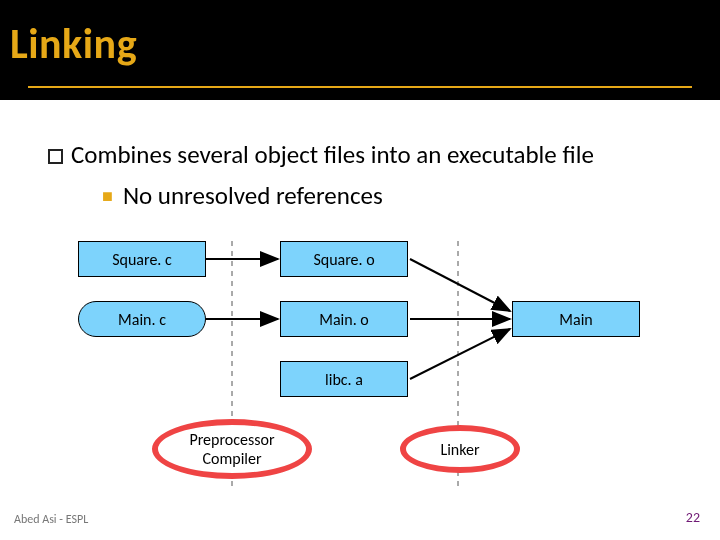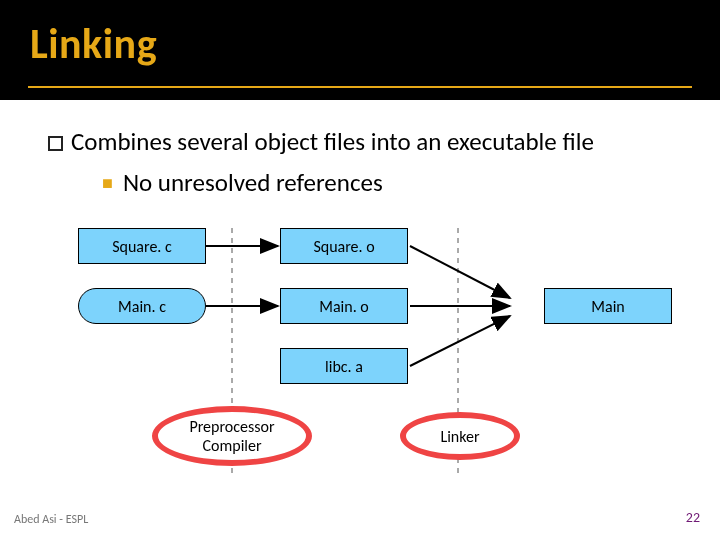--- a/index.html
+++ b/index.html
@@ -1,21 +1,21 @@
 <!DOCTYPE html>
 <html><head>
 <meta charset="utf-8">
 <style>
   * { box-sizing: border-box; margin: 0; padding: 0; }
   html, body { width: 720px; height: 540px; font-family: Calibri, Arial, sans-serif; background: #fff; }
   .slide { position: relative; width: 720px; height: 540px; }
-  .header { background: #000; height: 100px; padding: 18px 0 0 30px; }
+  .header { background: #000; height: 100px; padding: 18px 0 0 10px; }
   .title { color: #e6a817; font-size: 42px; font-weight: 600; letter-spacing: 0.5px; }
   .title-underline { position: absolute; top: 86px; left: 28px; width: 664px; height: 2px; background: #e6a817; }
-  .body { position: relative; padding: 26px 40px 0 40px; color: #000; }
+  .body { position: relative; padding: 39px 40px 0 40px; color: #000; }
   .bullet1 { font-size: 25px; margin-left: 8px; }
   .bullet1 .sq { display: inline-block; width: 15px; height: 15px; border: 2px solid #222; margin-right: 8px; position: relative; top: 1px; }
   .bullet2 { font-size: 25px; margin: 10px 0 0 62px; }
   .bullet2 .dot { color: #e6a817; font-size: 18px; margin-right: 10px; position: relative; top: -2px; }
   .diagram { position: relative; width: 640px; height: 280px; margin: 28px auto 0 auto; }
   .box { position: absolute; border: 1px solid #000; background: #7dd3fc; font-size: 16px; display: flex; align-items: center; justify-content: center; }
   .ellipse { position: absolute; border: 6px solid #ef4444; background: #fff; border-radius: 50%; font-size: 16px; display: flex; align-items: center; justify-content: center; text-align: center; }
   .footer-left { position: absolute; bottom: 14px; left: 14px; font-size: 12px; color: #777; }
   .footer-right { position: absolute; bottom: 14px; right: 20px; font-size: 14px; color: #701a75; }
   svg.arrows { position: absolute; top: 0; left: 0; }
@@ -67,21 +67,21 @@
       <div class="box" style="left:240px; top:2px; width:128px; height:36px;">
           <span>Square. o</span>
         </div>
       <div class="box" style="left:240px; top:62px; width:128px; height:36px;">
           <span>Main. o</span>
         </div>
       <div class="box" style="left:240px; top:122px; width:128px; height:36px;">
           <span>libc. a</span>
         </div>
 
-      <div class="box" style="left:472px; top:62px; width:128px; height:36px;margin-left:32px;">
+      <div class="box" style="left:472px; top:62px; width:128px; height:36px;">
           <span>Main</span>
         </div>
 
       <div class="ellipse" style="left:112px; top:180px; width:160px; height:60px; white-space:pre-line;"><span>Preprocessor
 Compiler</span></div>
       <div class="ellipse" style="left:360px; top:186px; width:120px; height:48px;">
           <span>Linker</span>
         </div>
     </div>
   </div>

